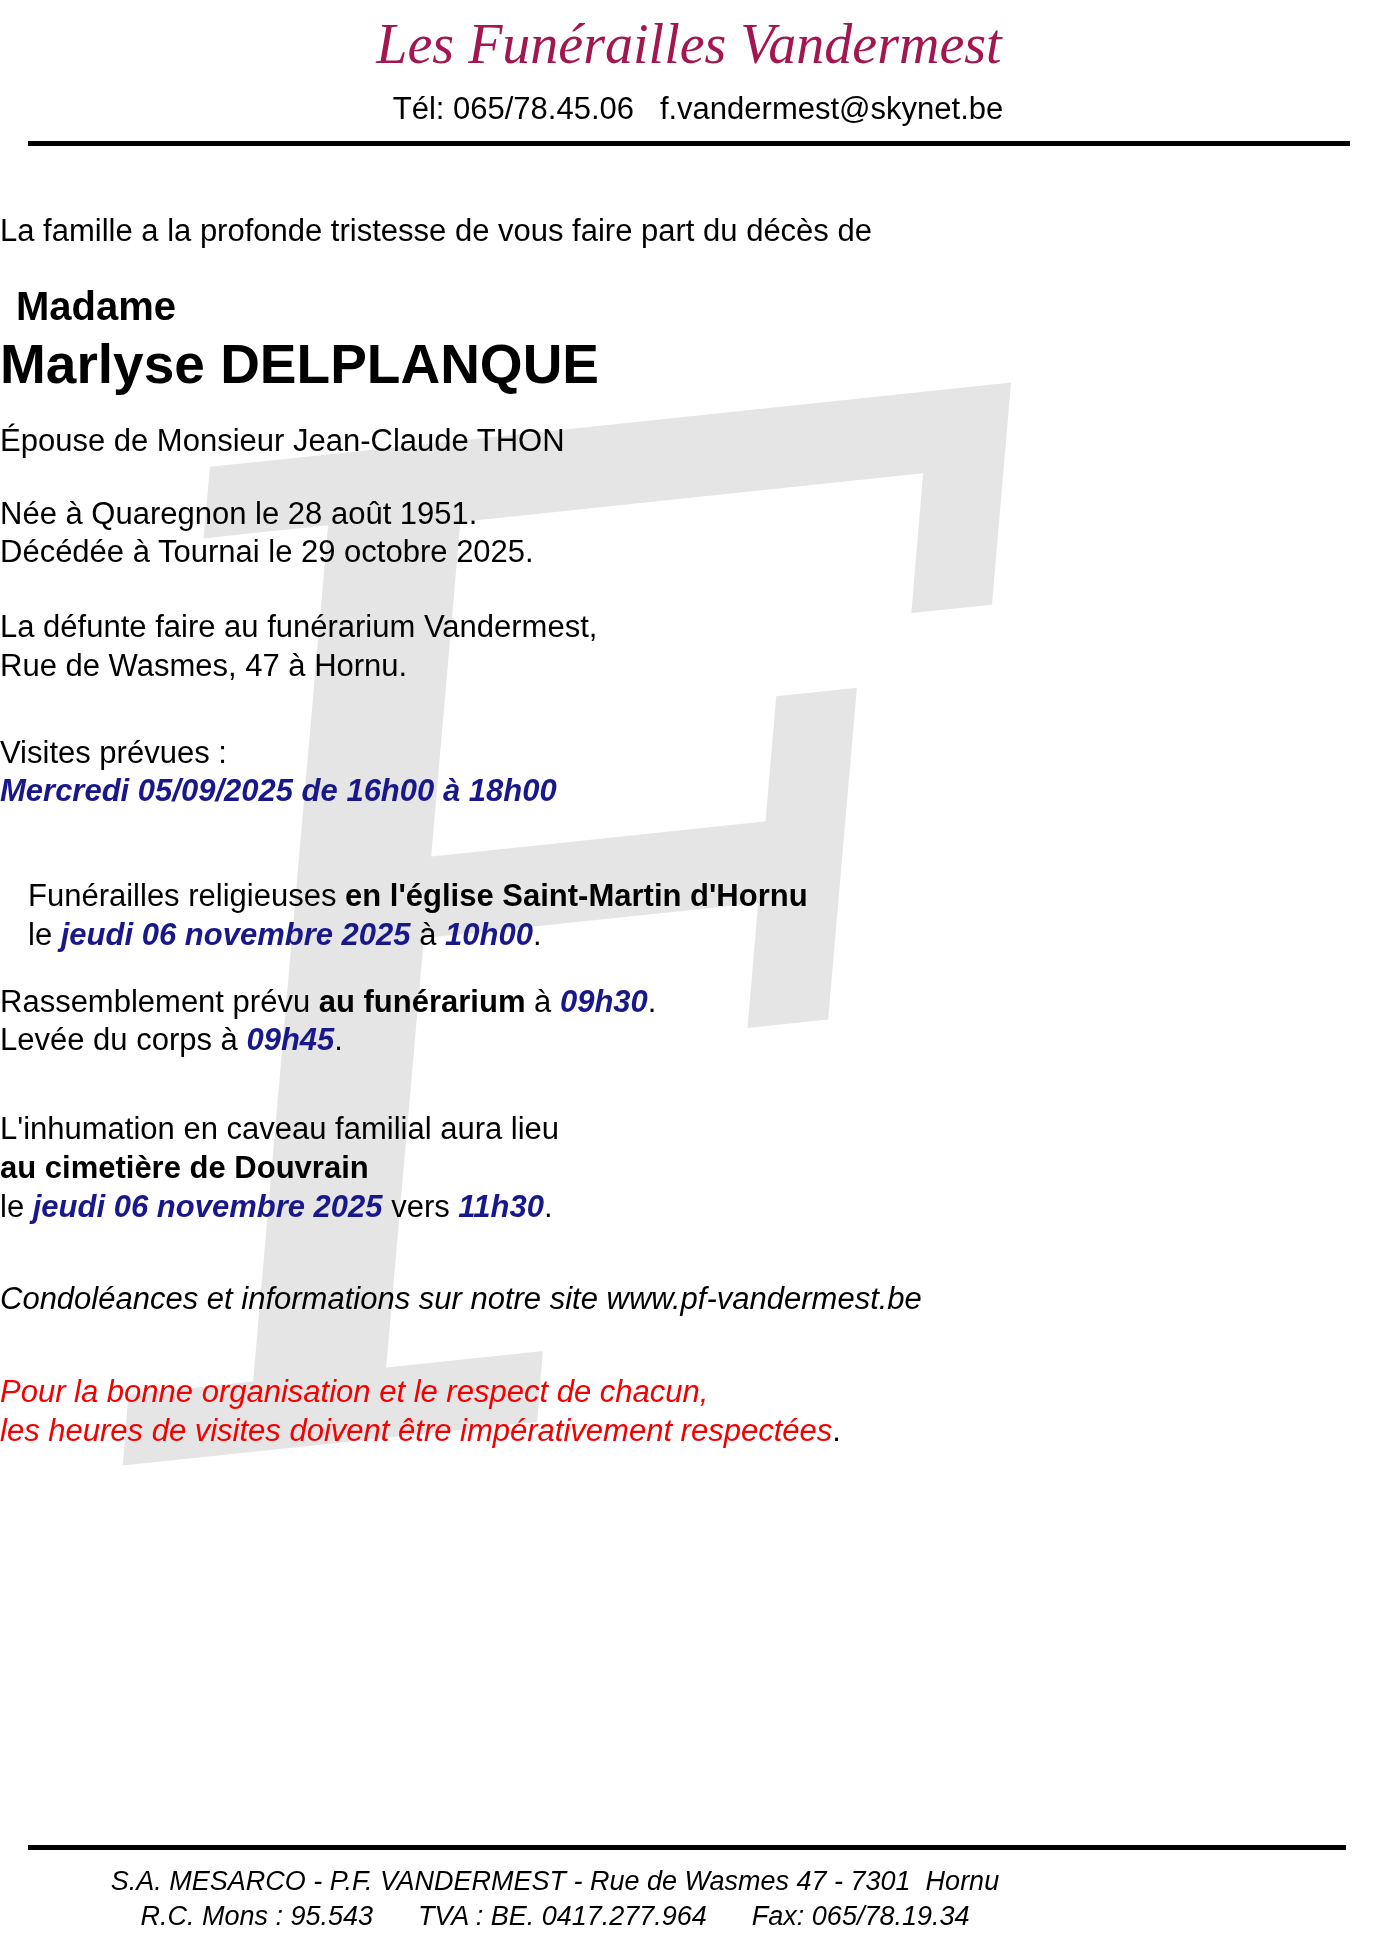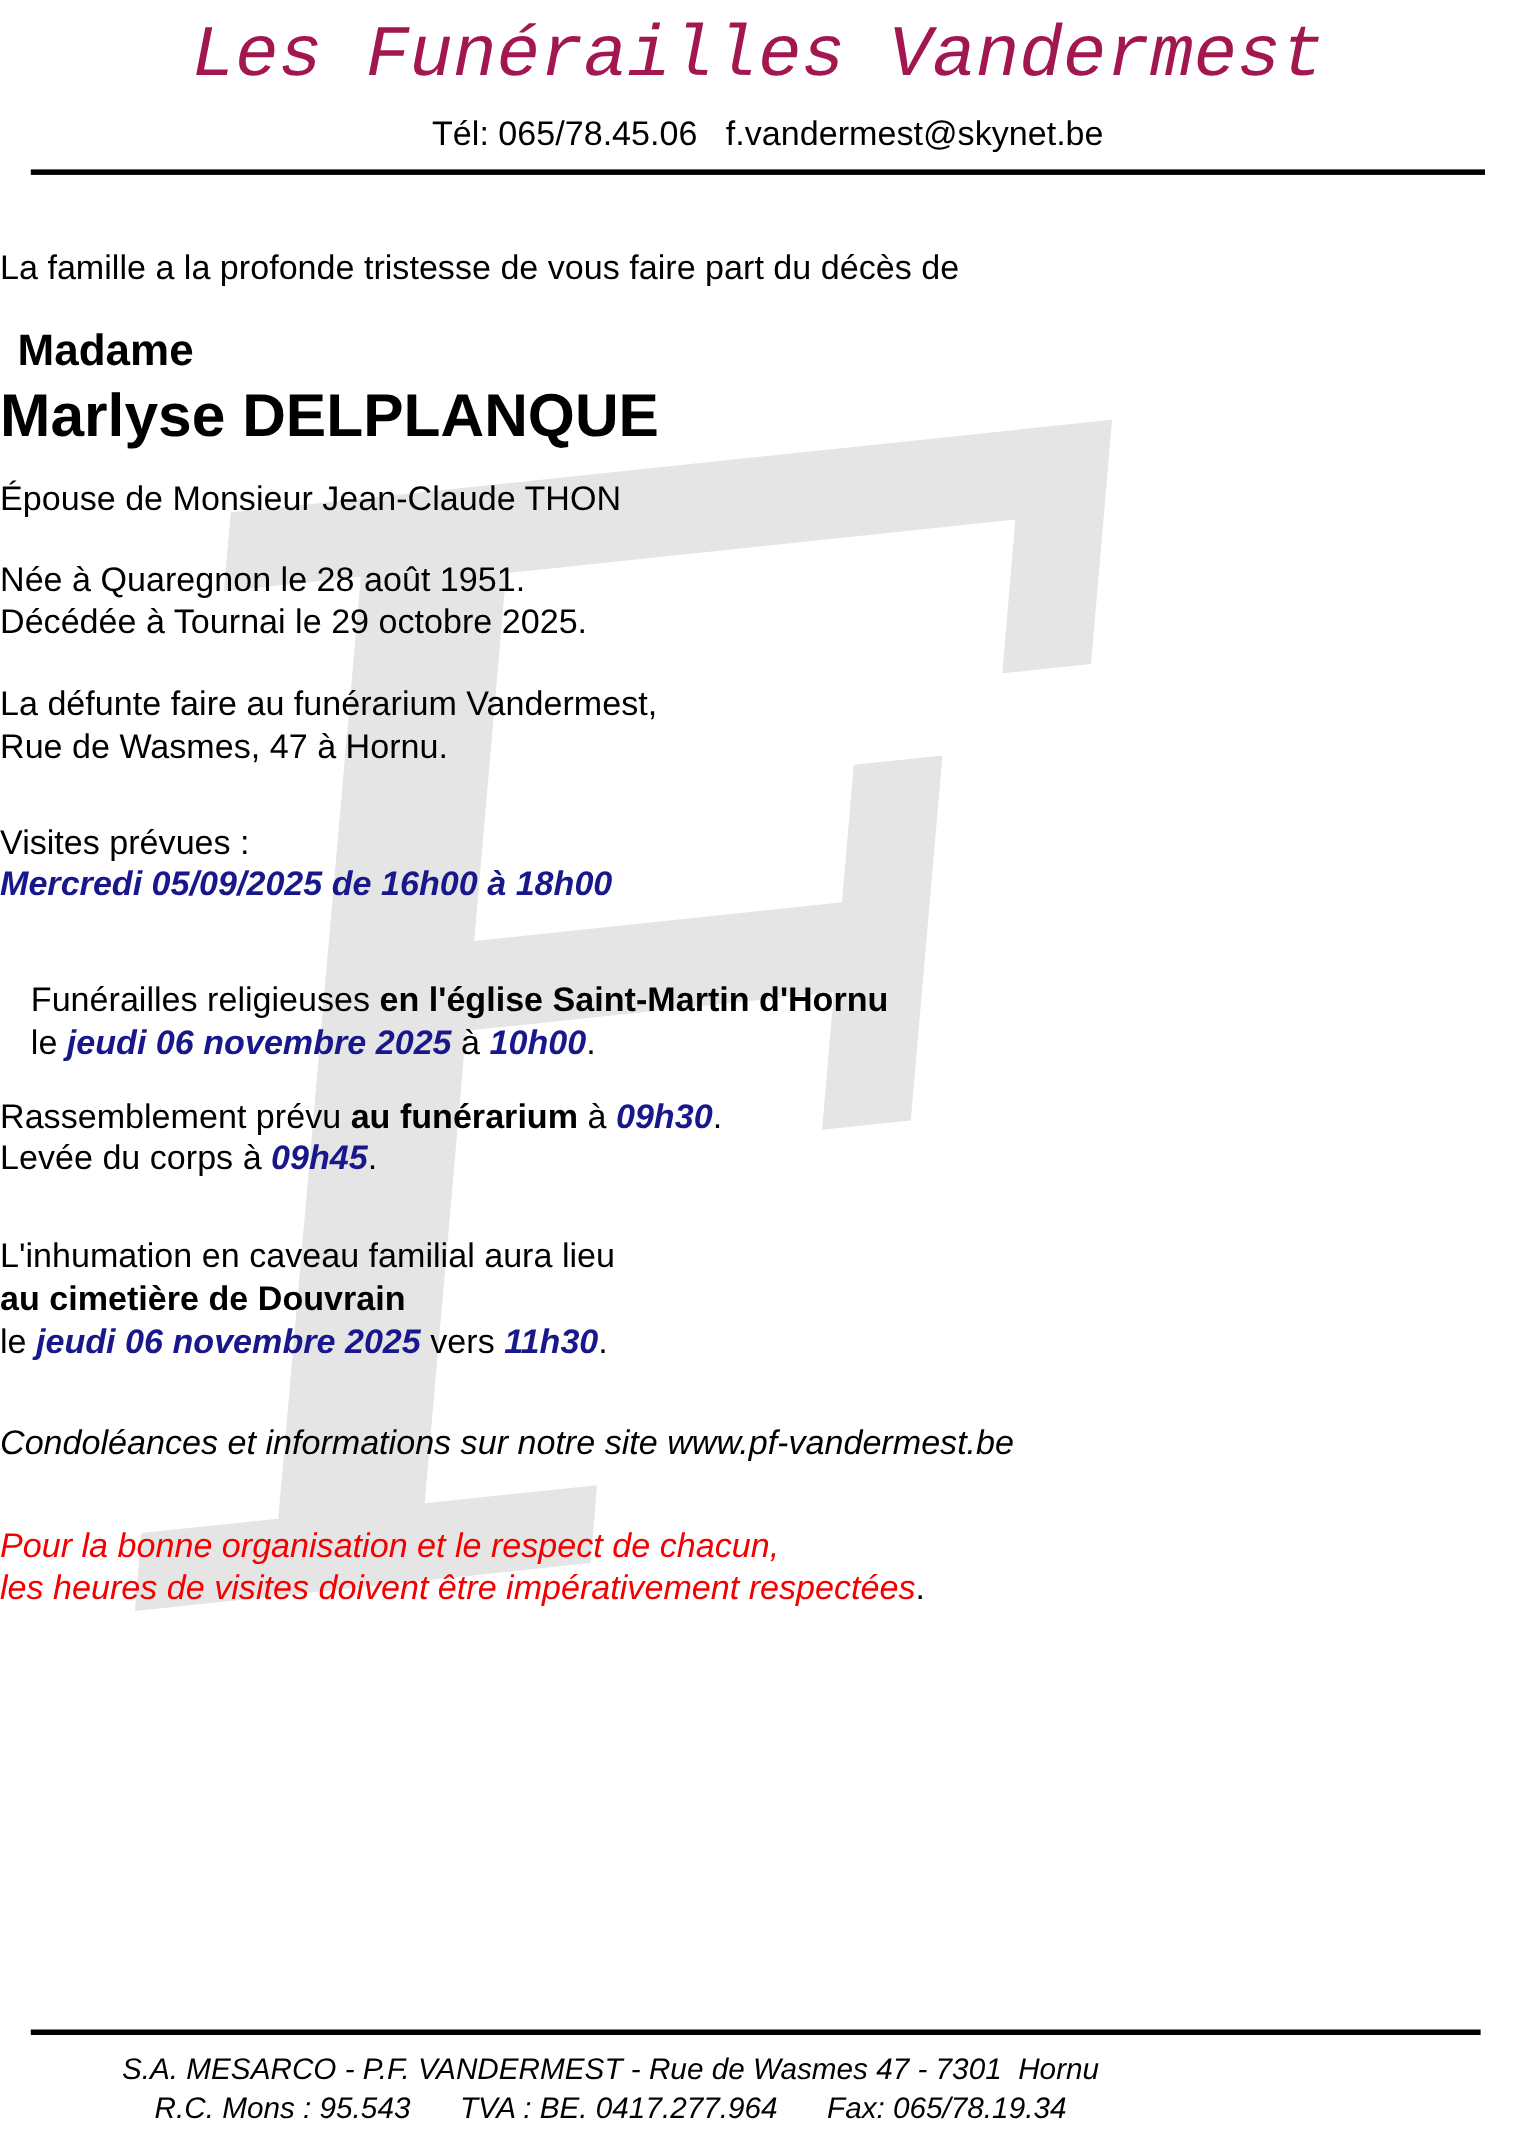--- a/index.html
+++ b/index.html
@@ -28,23 +28,23 @@
     font-size:1350px;
     line-height:1;
     color:var(--watermark-gray);
     transform:rotate(-6deg);
     z-index:0;
     user-select:none;
     pointer-events:none;
   }
   .hdr{position:relative; z-index:1; text-align:center; padding-top:8px;}
   .brand{
-    font-family:Liberation Mono, monospace;
+    font-family:Liberation Serif, serif;
     font-style:italic;
-    font-size:66px;
+    font-size:56px;
     line-height:1.3;
     color:var(--brand);
   }
   .tagline{
     font-size:37px;
     font-weight:bold;
     color:var(--brand);
     margin-top:10px;
   }
   .contact{

